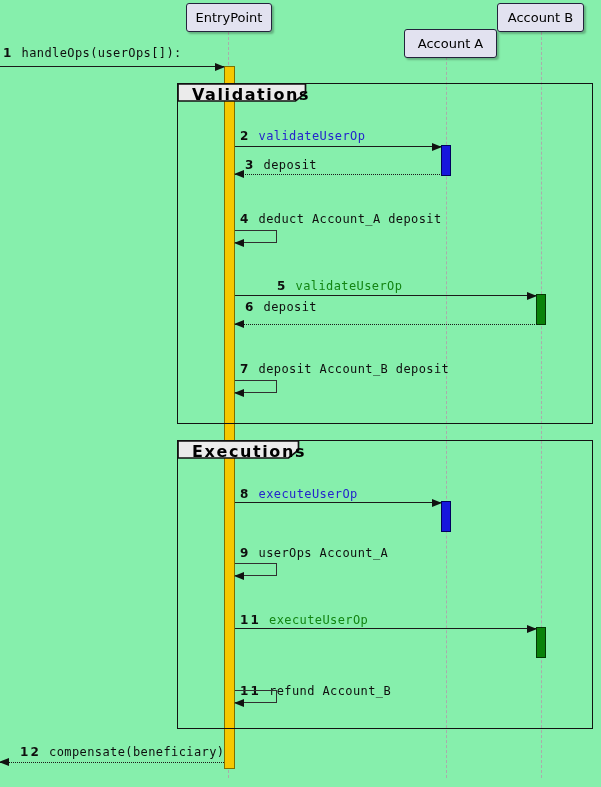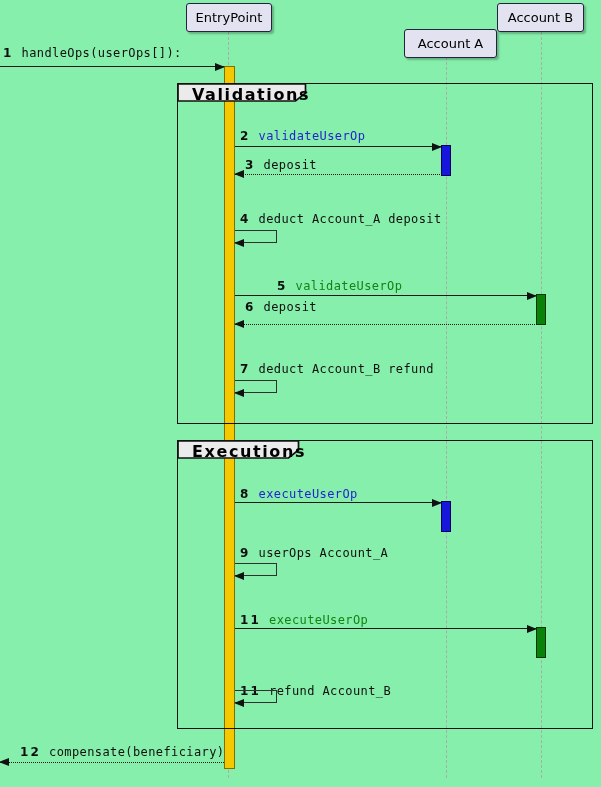--- a/index.html
+++ b/index.html
@@ -112,21 +112,21 @@
     </div>
 
   <div class="msg" style="left:245px;top:300px;">
     <span class="num">6</span><span>deposit</span>
   </div>
   <div class="arrow dotted" style="left:235px;top:324px;width:302px;">
       <span class="tri-l"></span>
     </div>
 
   <div class="msg" style="left:240px;top:362px;">
-    <span class="num">7</span><span>deduct Account_B refund</span>
+    <span class="num">7</span><span>deposit Account_B deposit</span>
   </div>
   <div class="self" style="left:235px;top:380px;">
       <span class="tri-l"></span>
     </div>
 
   <div class="msg" style="left:240px;top:487px;">
     <span class="num">8</span><span class="lbl-blue">executeUserOp</span>
   </div>
   <div class="arrow" style="left:235px;top:502px;width:206px;">
       <span class="tri-r"></span>

